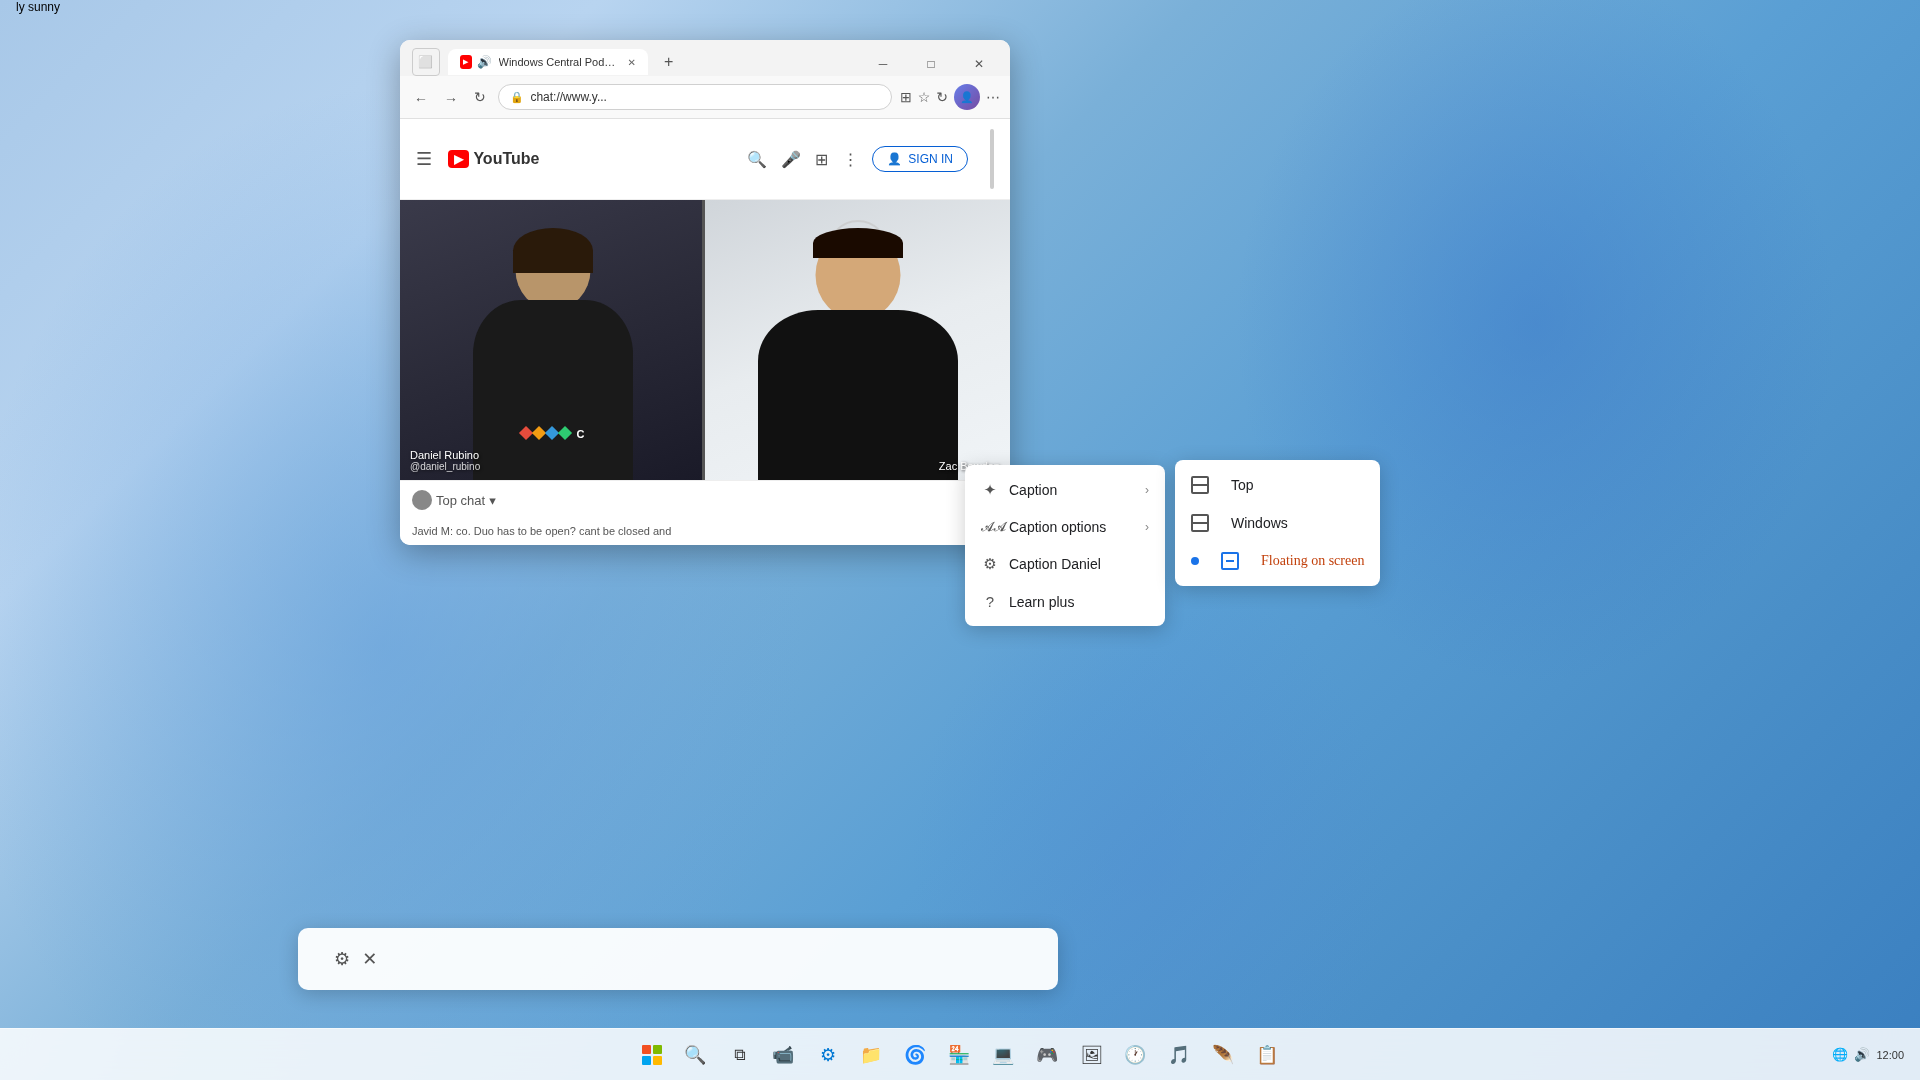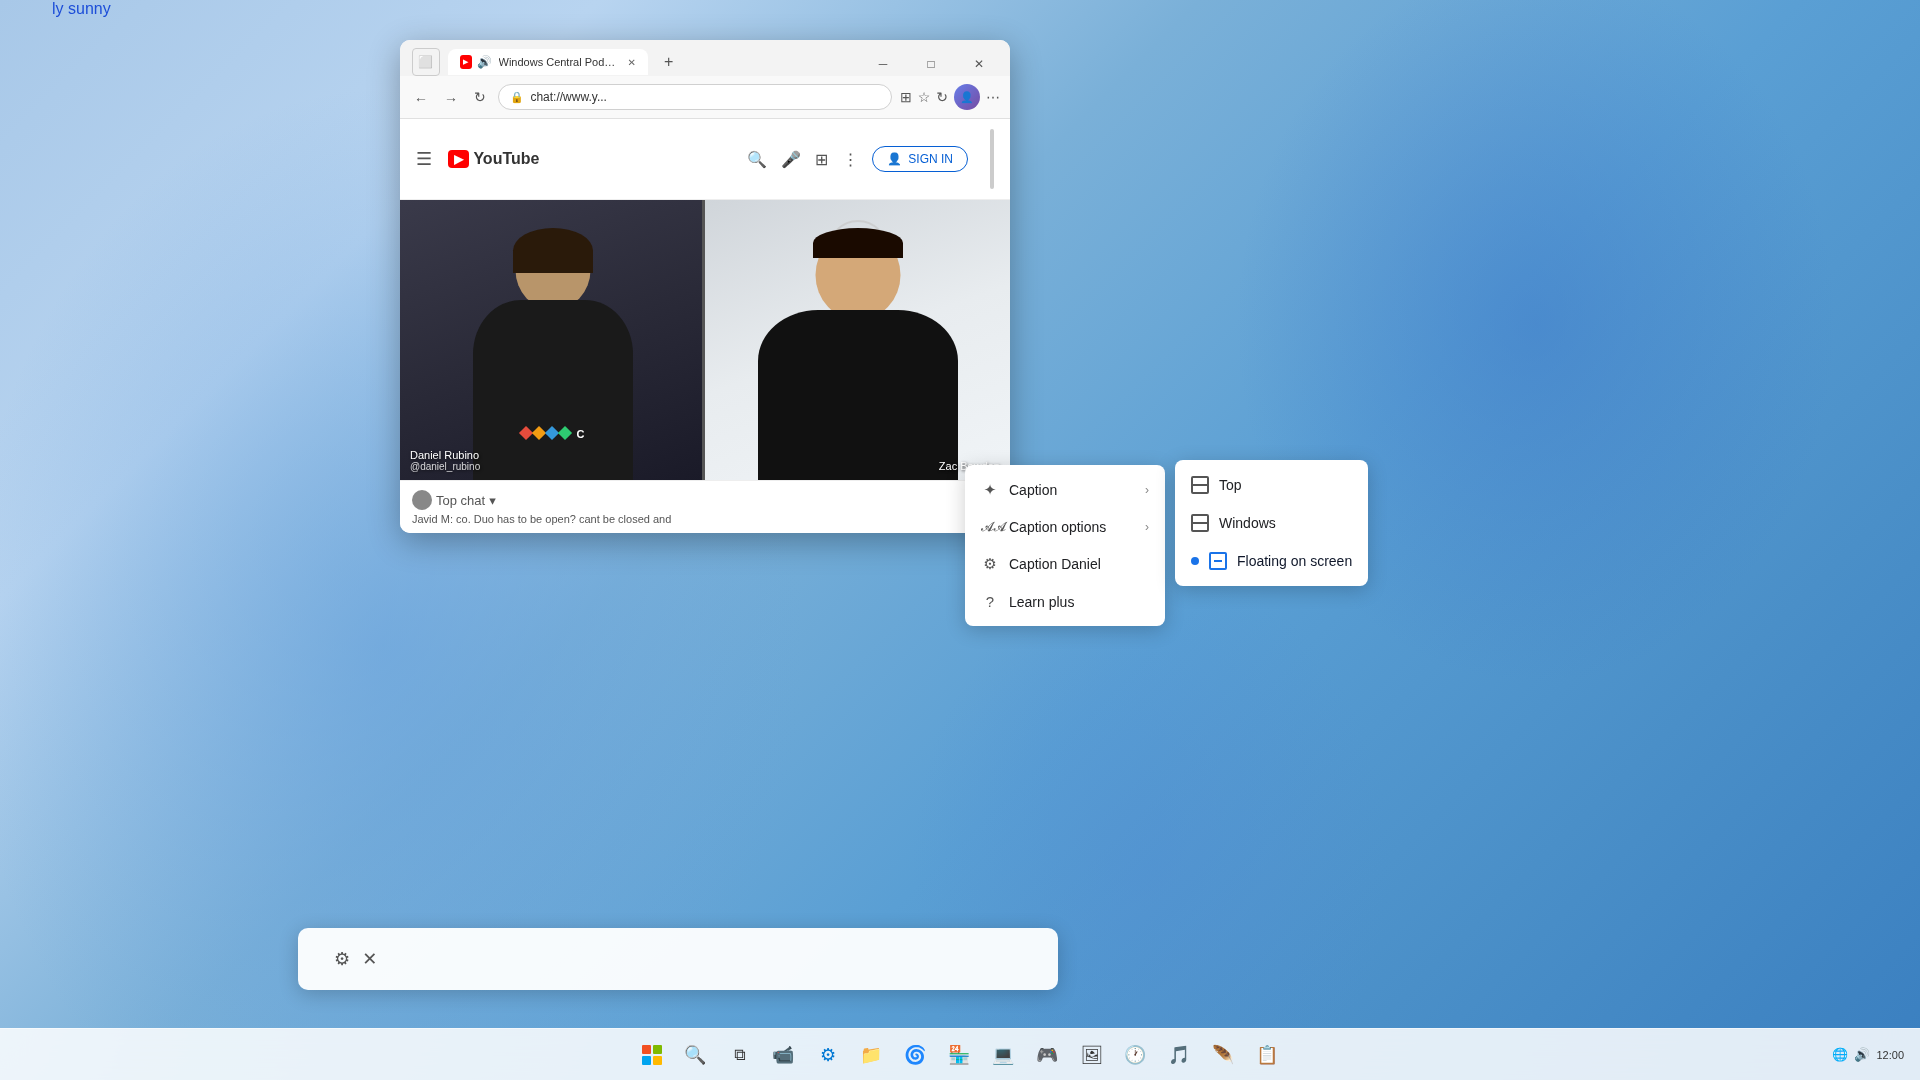--- a/index.html
+++ b/index.html
@@ -265,21 +265,21 @@
       justify-content: space-between;
       color: #555;
       font-size: 13px;
     }
 
     .chat-dots { color: #888; font-size: 18px; cursor: pointer; }
 
     .chat-message {
       font-size: 11px;
       color: #555;
-      margin-top: 2px;
+      margin-top: 14px;
       white-space: nowrap;
       overflow: hidden;
       text-overflow: ellipsis;
     }
 
     
     .context-menu {
       position: absolute;
       top: 465px;
       left: 965px;
@@ -324,21 +324,21 @@
       border-radius: 8px;
       box-shadow: 0 4px 20px rgba(0,0,0,0.2);
       padding: 6px 0;
       min-width: 180px;
       z-index: 101;
     }
 
     .sub-menu-item {
       display: flex;
       align-items: center;
-      gap: 10px;
+      gap: 22px;
       padding: 10px 16px;
       font-size: 14px;
       color: #202124;
       cursor: pointer;
     }
 
     .sub-menu-icon {
       width: 18px;
       height: 18px;
       border: 2px solid #555;
@@ -450,23 +450,22 @@
       display: flex;
       align-items: center;
       gap: 6px;
       font-size: 11px;
       color: #333;
     }
 
     .taskbar-left {
       position: absolute;
       left: 16px;
-      font-size: 16px;
-      color: #1d4ed8;
-      margin-left: 36px;
+      font-size: 12px;
+      color: #000000;
     }
 
     .titlebar-buttons {
       position: absolute;
       top: 8px;
       right: 8px;
       display: flex;
       gap: 2px;
     }
 
@@ -652,21 +651,21 @@
       <div style="width:6px;height:2px;background:#555;margin-bottom:1px;"></div>
       <div style="width:8px;height:2px;background:#555;"></div>
     </div>
     <span>Windows</span>
   </div>
   <div class="sub-menu-item">
     <div class="bullet"></div>
     <div class="sub-menu-icon" style="border-color:#1a73e8;">
       <div style="width:8px;height:2px;background:#1a73e8;"></div>
     </div>
-    <span style="color:#0f172a;">Floating on screen</span>
+    <span style="color:#c2410c;font-family:Liberation Serif, serif;">Floating on screen</span>
   </div>
 </div>
 
 <div class="caption-bar">
   <div class="caption-controls">
     <span class="caption-gear">⚙</span>
     <span class="caption-close">✕</span>
   </div>
 </div>
 

